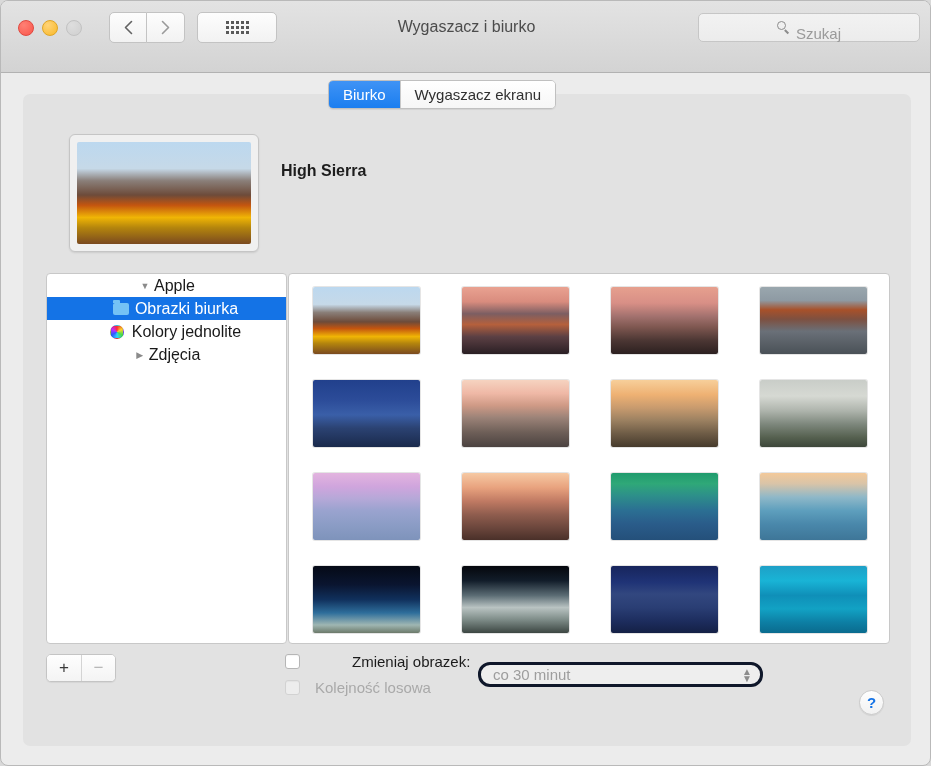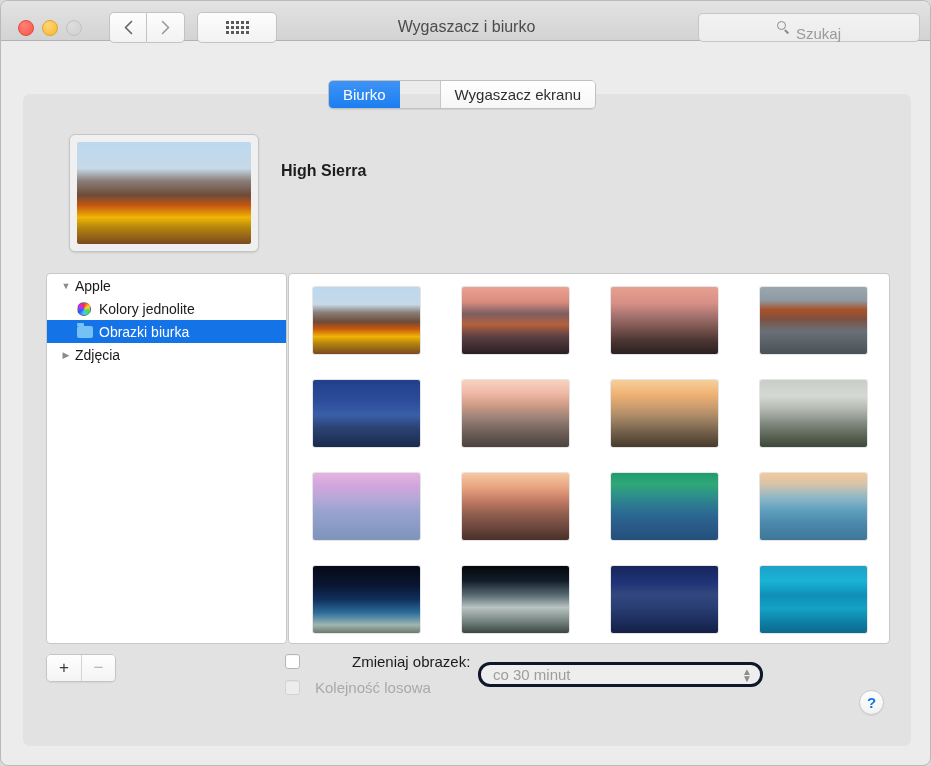--- a/index.html
+++ b/index.html
@@ -19,21 +19,21 @@
     background: #ececec;
     border-radius: 8px;
     overflow: hidden;
     box-sizing: border-box;
     border: 1px solid #b9b9b9;
   }
 
   
   .titlebar {
     position: absolute; left: 0; top: 0;
-    width: 931px; height: 40px;
+    width: 931px; height: 72px;
     background: linear-gradient(to bottom, #e3e3e3 0%, #d3d3d3 100%);
     border-bottom: 1px solid #b2b2b2;
     box-sizing: border-box;
   }
   .traffic {
     position: absolute; left: 17px; top: 19px;
     display: flex; gap: 8px;
   }
   .light { width: 14px; height: 14px; border-radius: 50%; }
   .light.red    { background: radial-gradient(circle at 35% 30%, #ff8074, #f9564b); border:1px solid #e0483f;}
@@ -100,21 +100,20 @@
   
   .tabs {
     position: absolute; left: 327px; top: 79px;
     height: 27px;
     display: flex;
     border-radius: 5px;
     overflow: hidden;
     border: 1px solid #c0c0c0;
     box-shadow: 0 1px 1px rgba(0,0,0,.07);
     z-index: 5;
-    gap: 40px;
   }
   .tab {
     display: flex; align-items: center; justify-content: center;
     font-size: 15px;
     padding: 0 14px;
     background: linear-gradient(to bottom, #ffffff, #f6f6f6);
     color: #303030;
     box-sizing: border-box;
     height: 100%;
   }
@@ -160,23 +159,24 @@
     position: absolute; left: 23px; top: 179px;
     width: 241px; height: 371px;
     background: #ffffff;
     border: 1px solid #c8c8c8;
     border-radius: 4px;
     box-sizing: border-box;
     overflow: hidden;
   }
   .row {
     height: 23px; display: flex; align-items: center;
-    font-size: 14px; color: #191919;
-    padding-left: 12px;
-    box-sizing: border-box;
+    font-size: 16px; color: #191919;
+    padding-left: 0;
+    box-sizing: border-box;
+    justify-content: center;
   }
   .row.selected { background: #1473e6; color: #ffffff; }
   .tri {
     width: 14px; flex: 0 0 14px;
     display: inline-flex; align-items: center; justify-content: center;
     color: #8a8a8a; font-size: 9px;
   }
   .tri.open::before  { content: "\25BC"; }
   .tri.close::before { content: "\25B6"; }
   .indent { width: 18px; flex: 0 0 18px; }
@@ -361,33 +361,33 @@
     <div class="preview-wrap">
       <div class="preview-img" id="preview-img" style="background: linear-gradient(rgb(188, 216, 239) 0%, rgb(198, 217, 232) 26%, rgb(138, 127, 121) 38%, rgb(109, 75, 58) 52%, rgb(196, 85, 15) 62%, rgb(240, 181, 5) 74%, rgb(180, 133, 13) 84%, rgb(122, 74, 32) 100%);"></div>
     </div>
     <div class="preview-name">High Sierra</div>
 
     <div class="sidebar" id="sidebar-list">
         <div class="row">
           <span class="tri open"></span>
           <span class="rlabel">Apple</span>
         </div>
+        <div class="row selected">
+          <span class="indent"></span>
+          <span class="ico">
+            <span class="folder-ico"></span>
+          </span>
+          <span class="rlabel">Obrazki biurka</span>
+        </div>
         <div class="row">
           <span class="indent"></span>
           <span class="ico">
             <span class="color-ico"></span>
           </span>
           <span class="rlabel">Kolory jednolite</span>
-        </div>
-        <div class="row selected">
-          <span class="indent"></span>
-          <span class="ico">
-            <span class="folder-ico"></span>
-          </span>
-          <span class="rlabel">Obrazki biurka</span>
         </div>
         <div class="row">
           <span class="tri close"></span>
           <span class="rlabel">Zdjęcia</span>
         </div>
       </div>
 
     <div class="grid-panel">
       <div class="grid" id="thumb-grid">
           <div class="thumb" title="High Sierra" style="background: linear-gradient(rgb(188, 216, 239) 0%, rgb(198, 217, 232) 26%, rgb(138, 127, 121) 38%, rgb(109, 75, 58) 52%, rgb(196, 85, 15) 62%, rgb(240, 181, 5) 74%, rgb(180, 133, 13) 84%, rgb(122, 74, 32) 100%);"></div>

